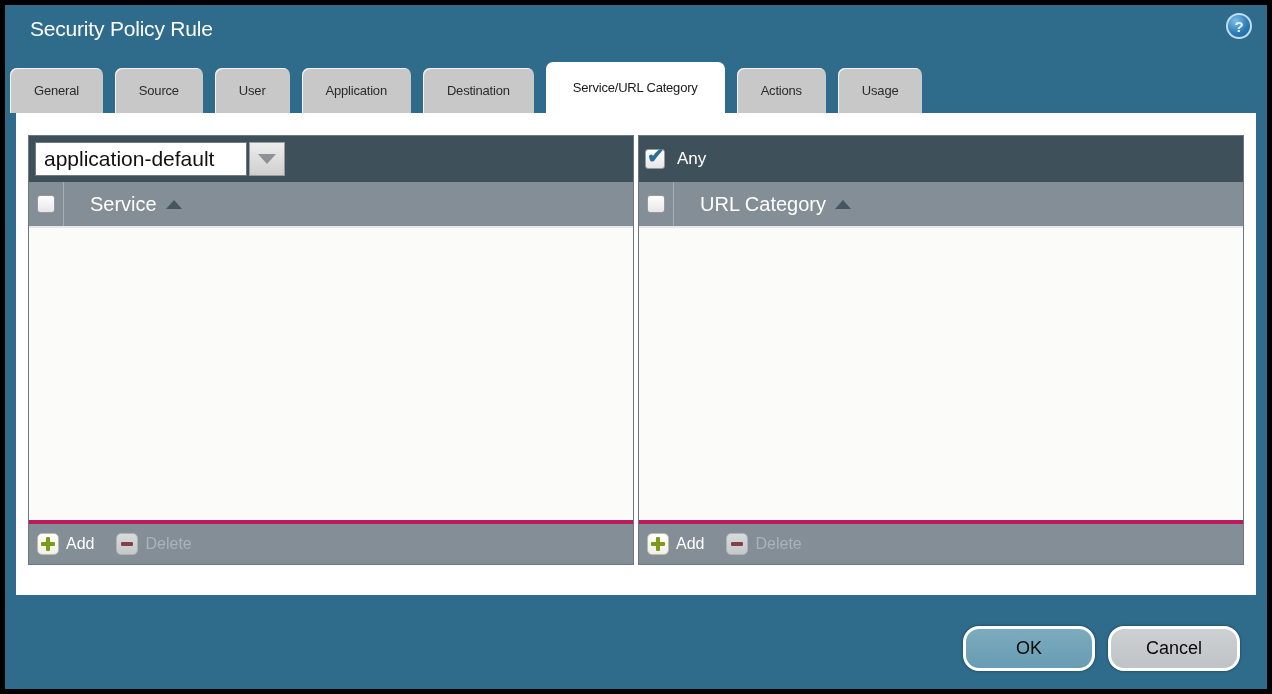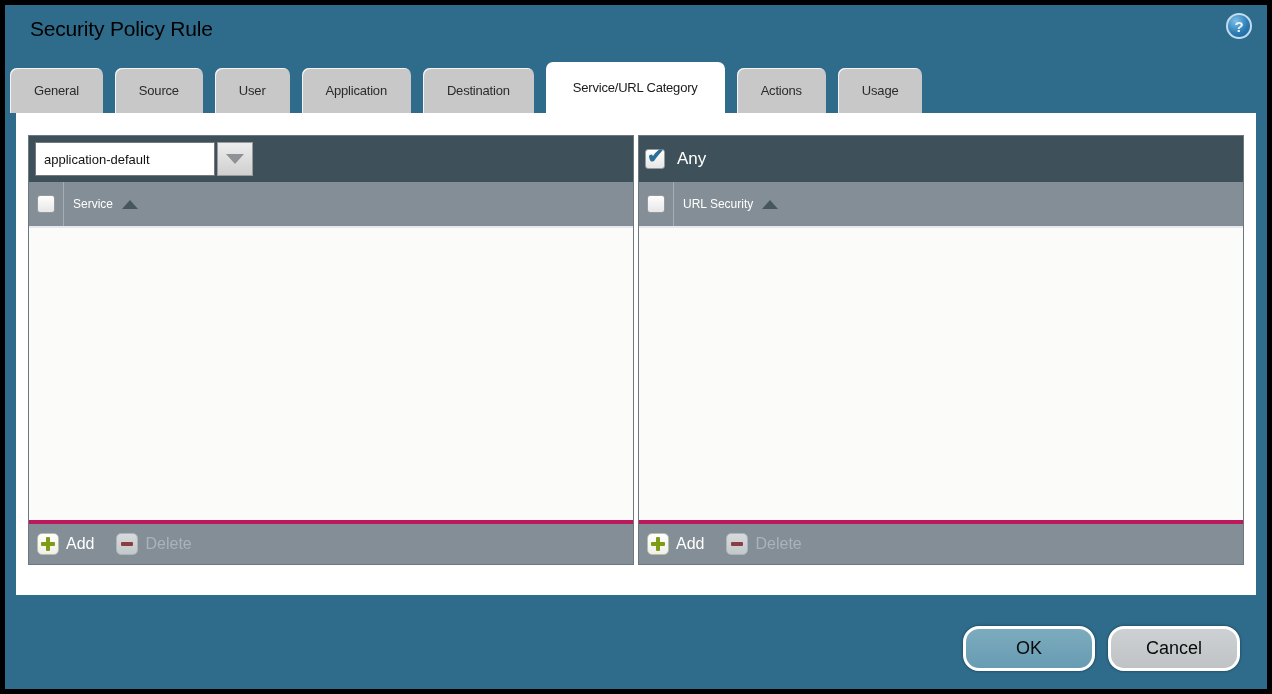--- a/index.html
+++ b/index.html
@@ -8,21 +8,21 @@
 
   .frame {
     position:relative; width:1272px; height:694px;
     background:#2f6c8b; border:5px solid #000;
   }
 
   
   .titlebar { position:absolute; left:0; top:0; width:100%; height:55px; }
   .title {
     position:absolute; left:25px; top:12px;
-    color:#000000; font-size:21px; letter-spacing:-0.2px; font-weight:400;
+    color:#ffffff; font-size:21px; letter-spacing:-0.2px; font-weight:400;
   }
   .help-icon {
     position:absolute; right:15px; top:8px;
     width:26px; height:26px; border-radius:50%;
     background:radial-gradient(circle at 35% 28%, #7cc0e8 0%, #2e7cb4 55%, #155e97 100%);
     border:2px solid #c2dcee;
     color:#eaf4fb; font-size:15px; font-weight:bold;
     display:flex; align-items:center; justify-content:center;
     cursor:pointer;
   }
@@ -54,22 +54,22 @@
   .panel {
     width:606px; height:430px; background:#fbfbfa;
     border:1px solid #6b7880;
     display:flex; flex-direction:column;
   }
 
   .panel-top { height:46px; background:#3e505a; display:flex; align-items:center; padding:0 6px; flex:none; }
 
   .combo { display:flex; align-items:center; }
   .combo-input {
-    width:180px; height:34px; border:1px solid #73797d; border-radius:0;
-    font-family:"Liberation Sans", sans-serif; font-size:13px; color:#111;
+    width:212px; height:34px; border:1px solid #73797d; border-radius:0;
+    font-family:"Liberation Sans", sans-serif; font-size:21px; color:#111;
     padding:0 8px; background:#fff; outline:none;
   }
   .combo-btn {
     width:36px; height:34px; margin-left:2px;
     background:linear-gradient(#ededed,#cfcfcf);
     border:1px solid #9b9b9b;
     display:flex; align-items:center; justify-content:center; cursor:pointer;
   }
   .dd-arrow { width:0; height:0; border-left:9px solid transparent; border-right:9px solid transparent; border-top:10px solid #8e9296; }
 
@@ -85,21 +85,21 @@
 
   .col-header {
     height:46px; background:#848e96; display:flex; align-items:center; flex:none;
     border-bottom:2px solid #e7e7ee;
   }
   .cb-cell {
     width:35px; height:100%; display:flex; align-items:center; justify-content:center;
     border-right:1px solid #a6aeb5; flex:none;
   }
   .cb-cell .checkbox { width:18px; height:18px; }
-  .col-label { color:#fff; font-size:12px; margin-left:9px; cursor:pointer; }
+  .col-label { color:#fff; font-size:20px; margin-left:26px; cursor:pointer; }
   .sort-asc {
     width:0; height:0; margin-left:9px; cursor:pointer;
     border-left:8px solid transparent; border-right:8px solid transparent;
     border-bottom:9px solid #46565f;
   }
 
   .panel-body { flex:1; background:#fbfbfa; }
 
   .panel-footer {
     height:44px; background:#848e96; border-top:4px solid #be185d;
@@ -185,21 +185,21 @@
 
       <div class="panel">
         <div class="panel-top">
           <span class="checkbox checked"></span>
           <span class="any-label">Any</span>
         </div>
         <div class="col-header">
           <div class="cb-cell">
             <span class="checkbox"></span>
           </div>
-          <span class="col-label">URL Security</span>
+          <span class="col-label">URL Category</span>
           <span class="sort-asc"></span>
         </div>
         <div class="panel-body"></div>
         <div class="panel-footer">
           <div class="tool-btn">
             <span class="tool-icon icon-add"></span>
             <span class="tool-label label-add">Add</span>
           </div>
           <div class="tool-btn">
             <span class="tool-icon icon-delete"></span>

